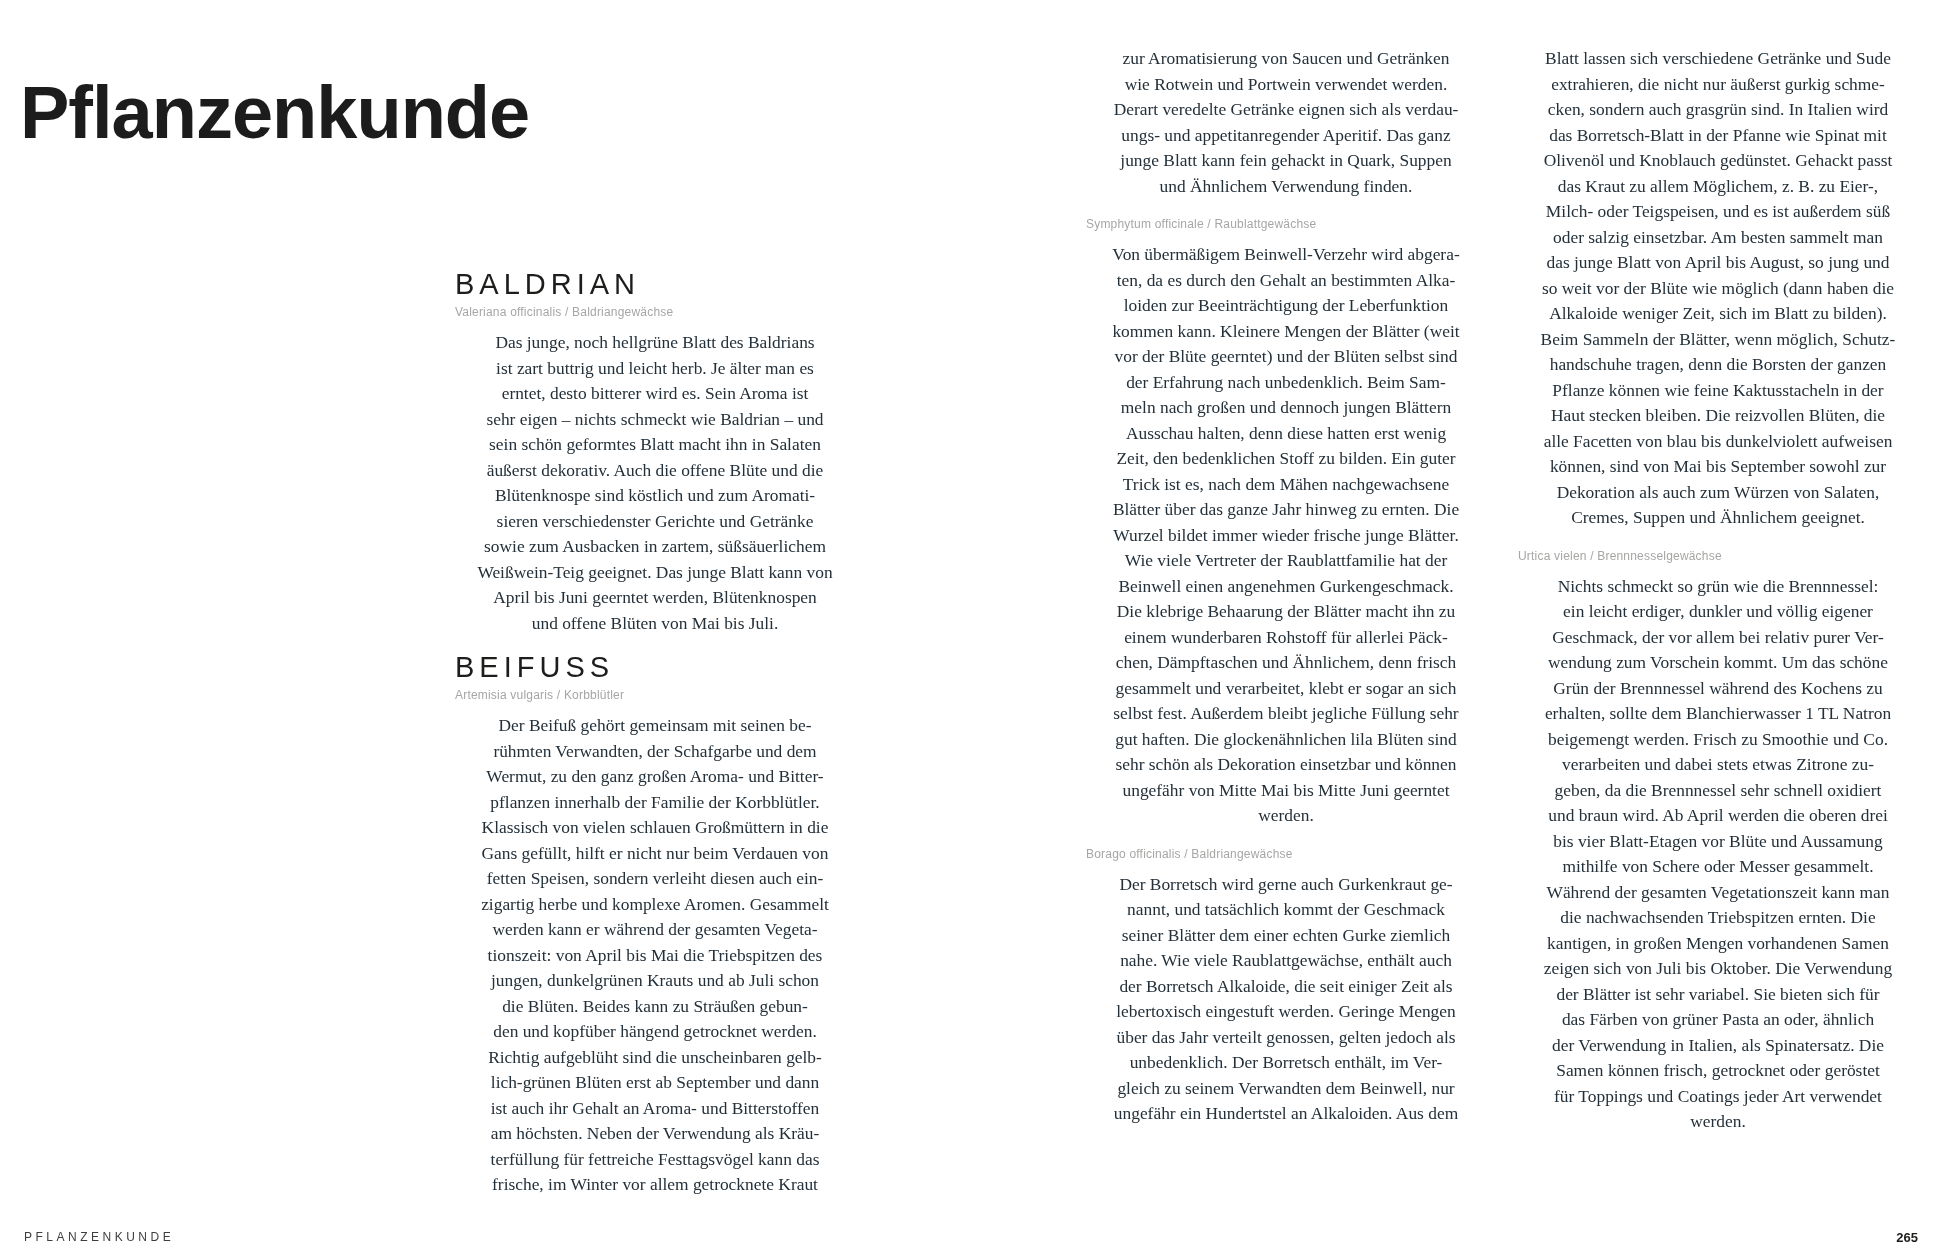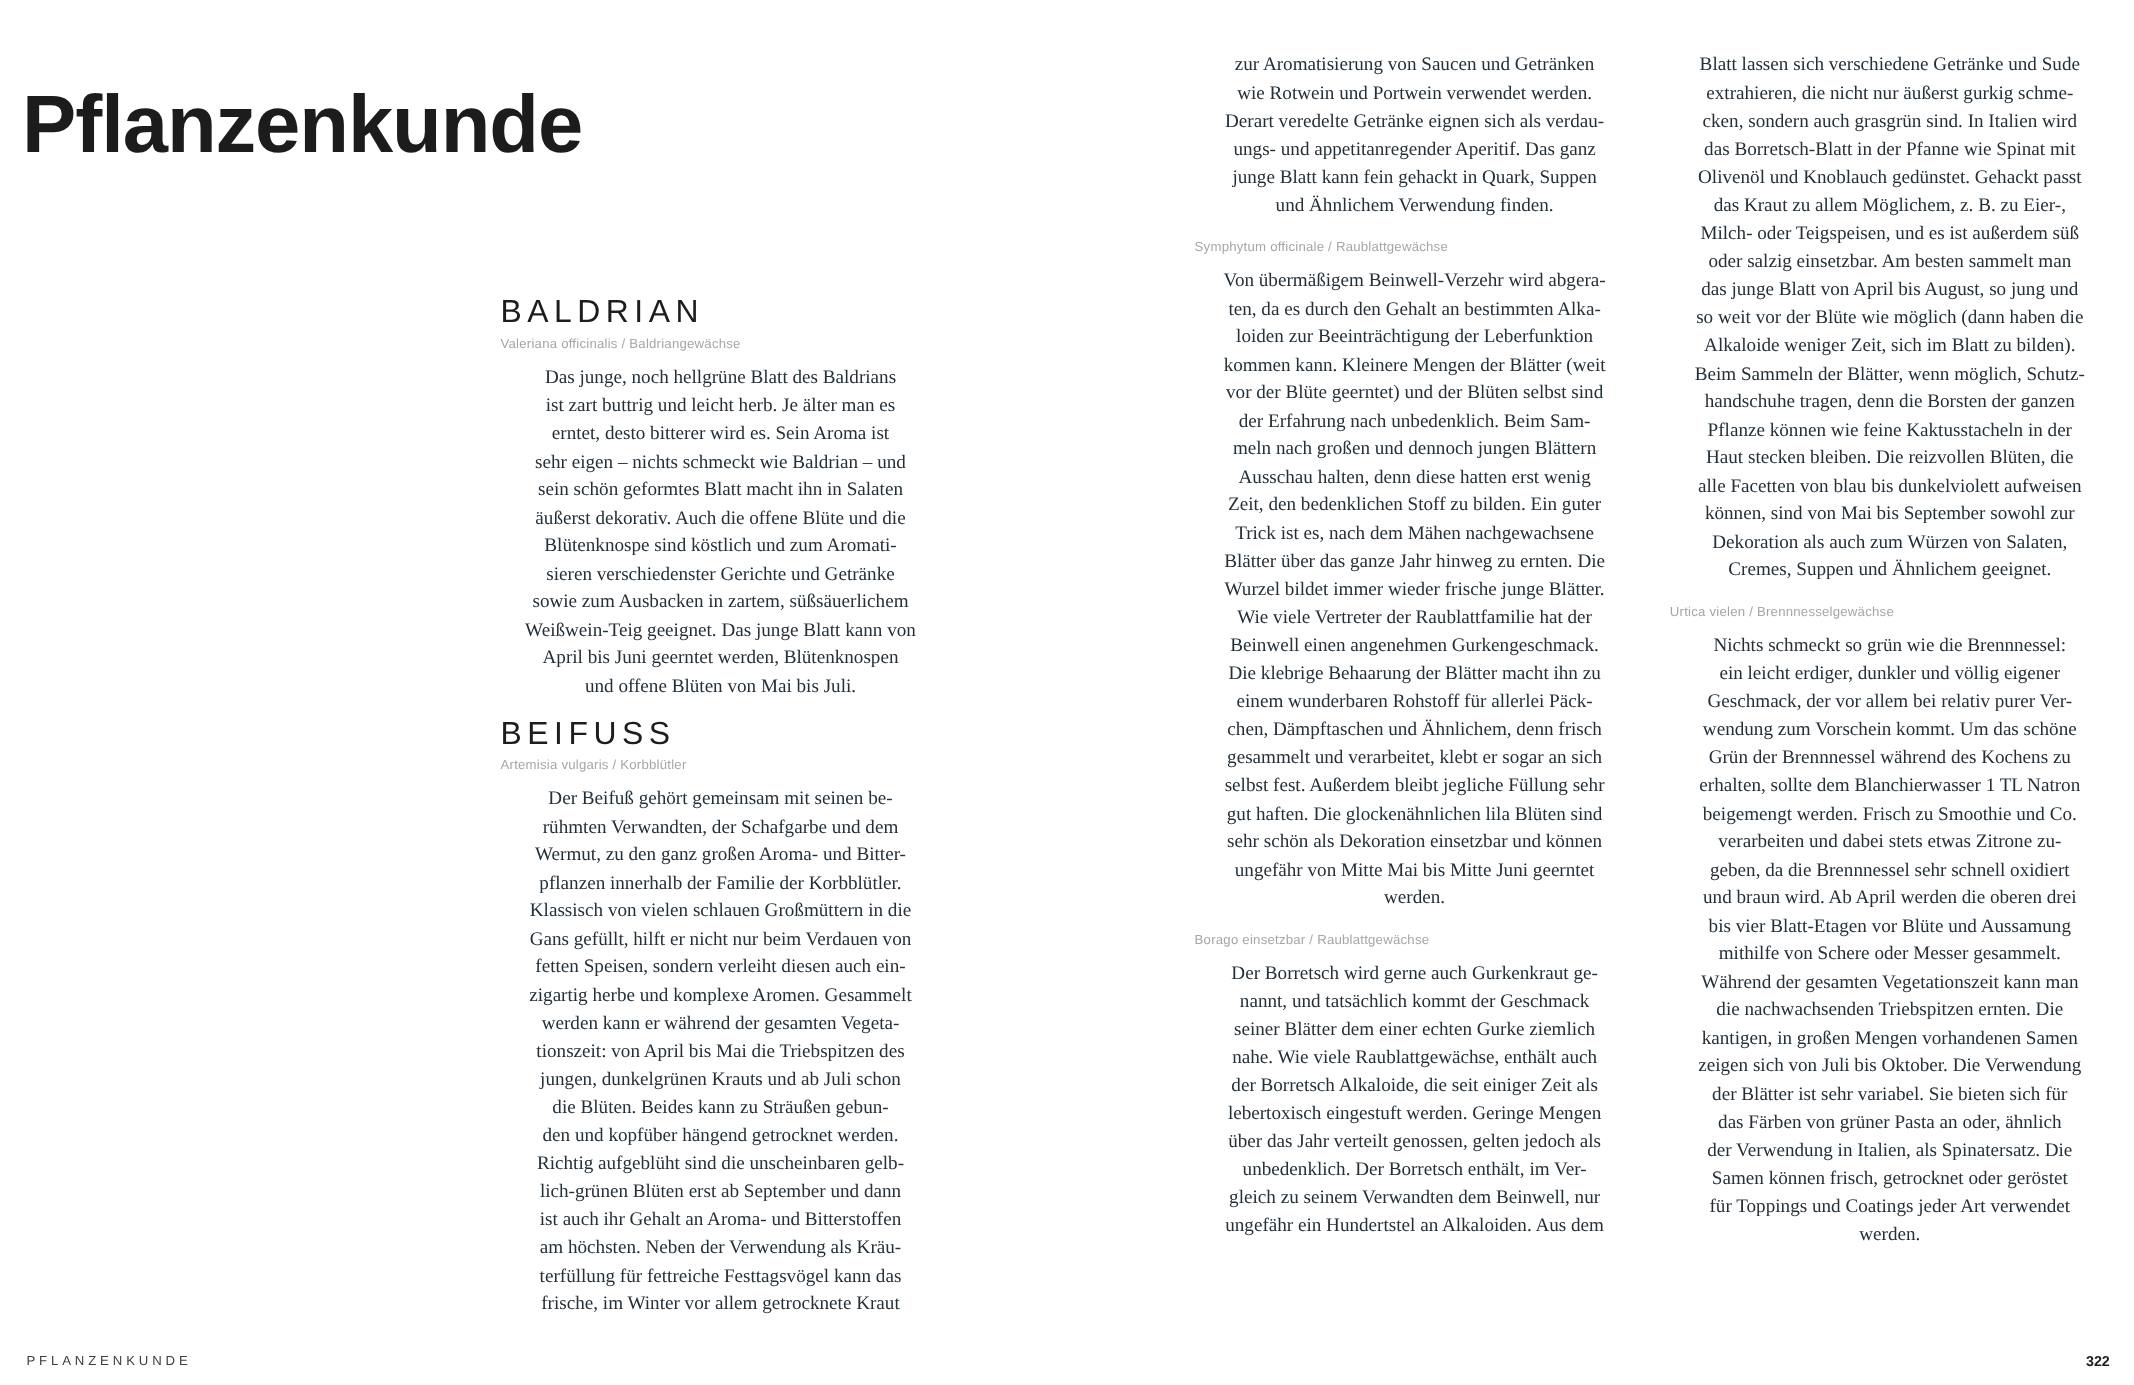--- a/index.html
+++ b/index.html
@@ -157,21 +157,21 @@
 einem wunderbaren Rohstoff für allerlei Päck-
 chen, Dämpftaschen und Ähnlichem, denn frisch
 gesammelt und verarbeitet, klebt er sogar an sich
 selbst fest. Außerdem bleibt jegliche Füllung sehr
 gut haften. Die glockenähnlichen lila Blüten sind
 sehr schön als Dekoration einsetzbar und können
 ungefähr von Mitte Mai bis Mitte Juni geerntet
 werden.</div>
     </div>
     <div class="section">
-      <div class="sec-taxonomy">Borago einsetzbar / Raublattgewächse</div>
+      <div class="sec-taxonomy">Borago officinalis / Baldriangewächse</div>
       <div class="body-text">Der Borretsch wird gerne auch Gurkenkraut ge-
 nannt, und tatsächlich kommt der Geschmack
 seiner Blätter dem einer echten Gurke ziemlich
 nahe. Wie viele Raublattgewächse, enthält auch
 der Borretsch Alkaloide, die seit einiger Zeit als
 lebertoxisch eingestuft werden. Geringe Mengen
 über das Jahr verteilt genossen, gelten jedoch als
 unbedenklich. Der Borretsch enthält, im Ver-
 gleich zu seinem Verwandten dem Beinwell, nur
 ungefähr ein Hundertstel an Alkaloiden. Aus dem</div>
@@ -221,15 +221,15 @@
 der Blätter ist sehr variabel. Sie bieten sich für
 das Färben von grüner Pasta an oder, ähnlich
 der Verwendung in Italien, als Spinatersatz. Die
 Samen können frisch, getrocknet oder geröstet
 für Toppings und Coatings jeder Art verwendet
 werden.</div>
     </div>
   </div>
 
   <div class="footer-left">PFLANZENKUNDE</div>
-  <div class="footer-right">322</div>
+  <div class="footer-right">265</div>
 
 </div>
 
 </body></html>

